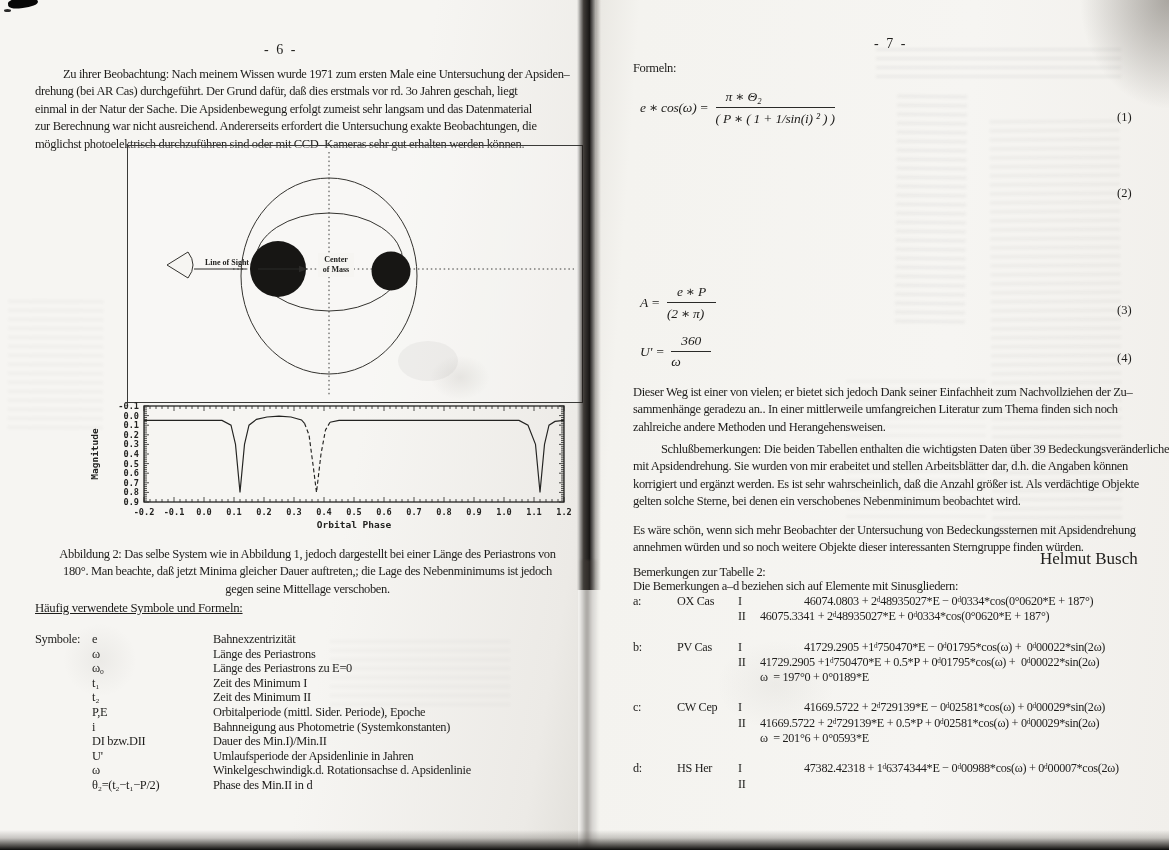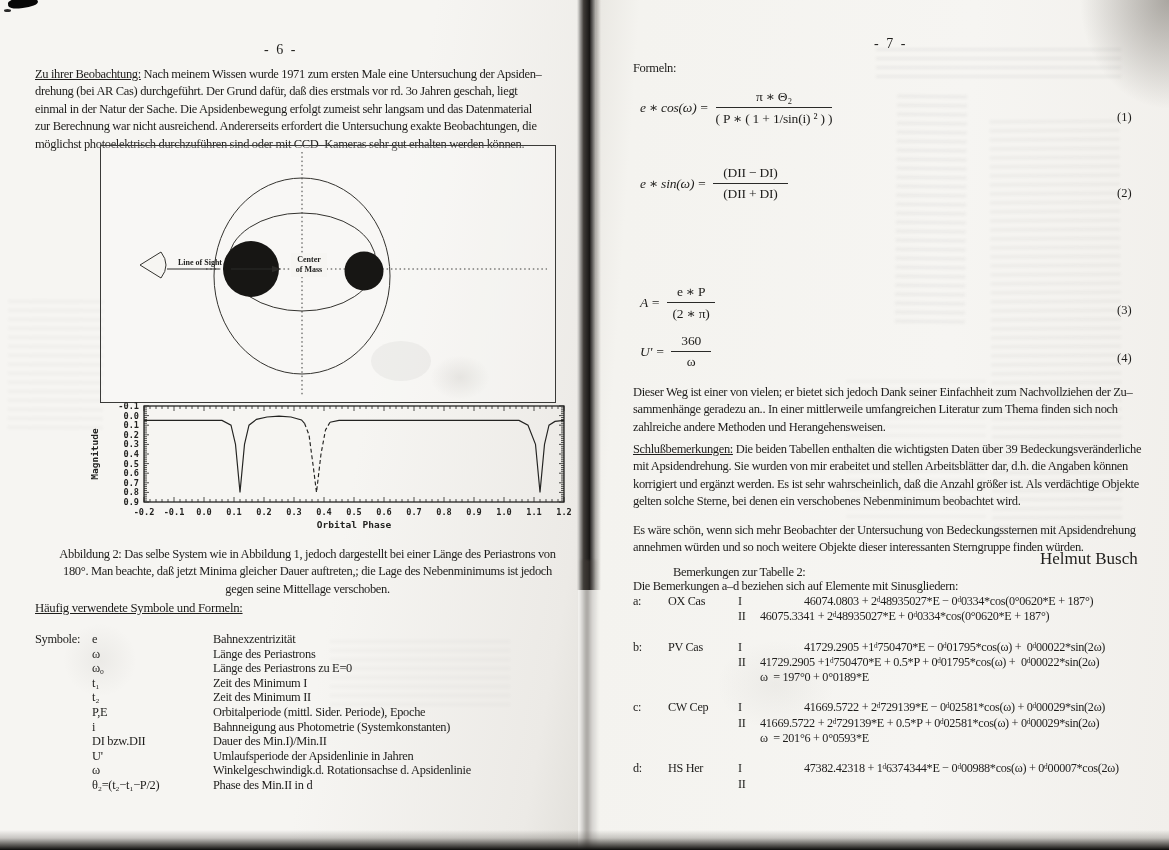--- a/index.html
+++ b/index.html
@@ -24,40 +24,40 @@
   .corner-dot{position:absolute;left:4px;top:9px;width:7px;height:3px;background:#2a2a2a;border-radius:50%;}
   .tr-shade{position:absolute;right:0;top:0;width:90px;height:110px;
      background:radial-gradient(ellipse at top right,rgba(110,105,98,.55),rgba(110,105,98,0) 70%);}
   
   .ghost{position:absolute;filter:blur(1.6px);opacity:.55;pointer-events:none;
      background:repeating-linear-gradient(180deg,rgba(95,95,100,.14) 0 3px,rgba(0,0,0,0) 3px 9px);}
   .stain{position:absolute;border-radius:50%;pointer-events:none;}
   
   .abs{position:absolute;}
   .para{font-size:12.5px;letter-spacing:-.35px;line-height:17.4px;white-space:pre;}
-  .lead{text-decoration:underline;}
+  .lead{margin-left:28px;}
   .pnum{font-size:14px;letter-spacing:2px;}
-  .figure-frame{position:absolute;left:100px;top:145px;width:454px;height:256px;border:1.2px solid #3a3a38;background:rgba(255,255,255,.25);}
+  .figure-frame{position:absolute;left:127px;top:145px;width:454px;height:256px;border:1.2px solid #3a3a38;background:rgba(255,255,255,.25);}
   .heading-underline{font-size:12.8px;letter-spacing:-.3px;text-decoration:underline;}
   
   .sym-grid{display:grid;grid-template-columns:57px 121px auto;font-size:12.4px;letter-spacing:-.3px;line-height:14.6px;white-space:pre;}
   .sym-grid .c1{grid-column:1;}
   .sym-term{grid-column:2;}
   .sym-desc{grid-column:3;}
   
   .eq{display:flex;align-items:center;font-size:13.5px;letter-spacing:-.2px;}
   .eq .lhs{margin-right:7px;font-style:italic;}
-  .frac{display:inline-block;text-align:center;vertical-align:middle;}
+  .frac{display:inline-block;text-align:left;vertical-align:middle;font-style:italic;}
   .frac .num{display:block;border-bottom:1.1px solid #2a2a28;padding:0 10px 2px;}
   .frac .den{display:block;padding-top:2px;}
   .eq-num{font-size:12.5px;}
   
   .rem-group{display:grid;grid-template-columns:35px 70px 22px auto;font-size:12.2px;letter-spacing:-.3px;line-height:15.3px;white-space:pre;margin-bottom:15px;}
   .rem-letter{grid-column:1;grid-row:1;}
-  .rem-star{grid-column:2;grid-row:1;}
+  .rem-star{grid-column:2;grid-row:1;margin-left:9px;}
   .rem-r1{grid-column:3;grid-row:1;}
   .rem-l1{grid-column:4;grid-row:1;margin-left:44px;}
   .rem-r2{grid-column:3;grid-row:2;}
   .rem-l2{grid-column:4;grid-row:2;}
   .rem-om{grid-column:4;grid-row:3;}
   .sig{font-size:17px;}
   svg text{font-family:"DejaVu Sans Mono","Liberation Mono",monospace;fill:#232321;}
 </style>
 </head>
 <body>
@@ -404,27 +404,20 @@
 
     <div class="abs eq" style="left:44px;top:88px;">
       <span class="lhs">e ∗ cos(ω) =</span>
       <span class="frac">
         <span class="num">π ∗ Θ₂</span>
         <span class="den">( P ∗ ( 1 + 1/sin(i) ² ) )</span>
       </span>
     </div>
     <div class="abs eq-num" style="left:521px;top:110px;">(1)</div>
 
-    <div class="abs eq" style="left:44px;top:165px;">
-      <span class="lhs">e ∗ sin(ω) =</span>
-      <span class="frac">
-        <span class="num">(DII − DI)</span>
-        <span class="den">(DII + DI)</span>
-      </span>
-    </div>
     <div class="abs eq-num" style="left:521px;top:186px;">(2)</div>
 
 
     <div class="abs eq" style="left:44px;top:283px;">
       <span class="lhs">A =</span>
       <span class="frac">
         <span class="num">e ∗ P</span>
         <span class="den">(2 ∗ π)</span>
       </span>
     </div>
@@ -446,21 +439,21 @@
     <div class="abs para" style="left:37px;top:441px;width:525px;"><span class="lead">Schlußbemerkungen:</span><span> Die beiden Tabellen enthalten die wichtigsten Daten über 39 Bedeckungsveränderliche
 mit Apsidendrehung. Sie wurden von mir erabeitet und stellen Arbeitsblätter dar, d.h. die Angaben können
 korrigiert und ergänzt werden. Es ist sehr wahrscheinlich, daß die Anzahl größer ist. Als verdächtige Objekte
 gelten solche Sterne, bei denen ein verschobenes Nebenminimum beobachtet wird.</span></div>
 
     <div class="abs para" style="left:37px;top:514px;width:525px;margin-top:8px;">Es wäre schön, wenn sich mehr Beobachter der Untersuchung von Bedeckungssternen mit Apsidendrehung
 annehmen würden und so noch weitere Objekte dieser interessanten Sterngruppe finden würden.</div>
 
     <div class="abs sig" style="left:444px;top:549px;">Helmut Busch</div>
 
-    <div class="abs para" style="left:37px;top:565px;line-height:14.5px;margin-left:40px;">Bemerkungen zur Tabelle 2:</div>
+    <div class="abs para" style="left:37px;top:565px;line-height:14.5px;">Bemerkungen zur Tabelle 2:</div>
     <div class="abs para" style="left:37px;top:579px;line-height:14.5px;">Die Bemerkungen a–d beziehen sich auf Elemente mit Sinusgliedern:</div>
 
     <div class="abs" style="left:37px;top:594px;width:530px;" id="remarks-table">
         <div class="rem-group"><div class="rem-letter">a:</div><div class="rem-star">OX Cas</div><div class="rem-r1">I</div><div class="rem-l1">46074.0803 + 2ᵈ48935027*E − 0ᵈ0334*cos(0°0620*E + 187°)</div><div class="rem-r2">II</div><div class="rem-l2">46075.3341 + 2ᵈ48935027*E + 0ᵈ0334*cos(0°0620*E + 187°)</div></div>
         <div class="rem-group"><div class="rem-letter">b:</div><div class="rem-star">PV Cas</div><div class="rem-r1">I</div><div class="rem-l1">41729.2905 +1ᵈ750470*E − 0ᵈ01795*cos(ω) +  0ᵈ00022*sin(2ω)</div><div class="rem-r2">II</div><div class="rem-l2">41729.2905 +1ᵈ750470*E + 0.5*P + 0ᵈ01795*cos(ω) +  0ᵈ00022*sin(2ω)</div><div class="rem-om">ω  = 197°0 + 0°0189*E</div></div>
         <div class="rem-group"><div class="rem-letter">c:</div><div class="rem-star">CW Cep</div><div class="rem-r1">I</div><div class="rem-l1">41669.5722 + 2ᵈ729139*E − 0ᵈ02581*cos(ω) + 0ᵈ00029*sin(2ω)</div><div class="rem-r2">II</div><div class="rem-l2">41669.5722 + 2ᵈ729139*E + 0.5*P + 0ᵈ02581*cos(ω) + 0ᵈ00029*sin(2ω)</div><div class="rem-om">ω  = 201°6 + 0°0593*E</div></div>
         <div class="rem-group"><div class="rem-letter">d:</div><div class="rem-star">HS Her</div><div class="rem-r1">I</div><div class="rem-l1">47382.42318 + 1ᵈ6374344*E − 0ᵈ00988*cos(ω) + 0ᵈ00007*cos(2ω)</div><div class="rem-r2">II</div></div>
       </div>
 
     <div class="ghost" style="left:280px;top:48px;width:245px;height:30px;"></div>

